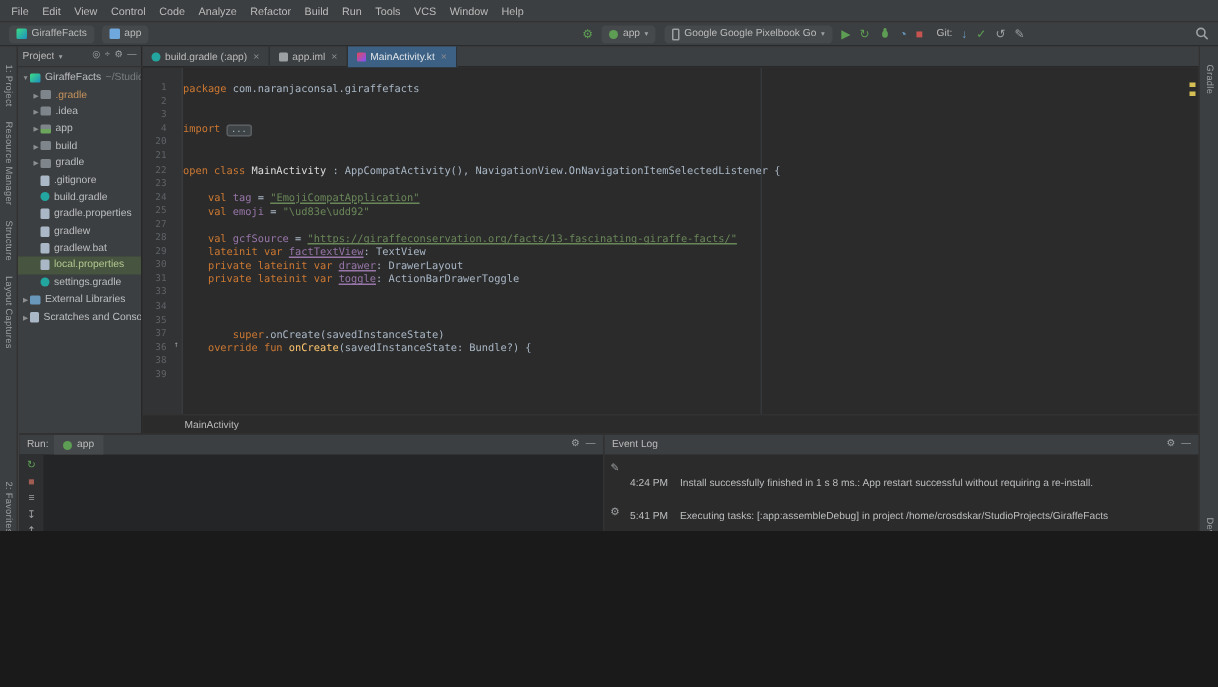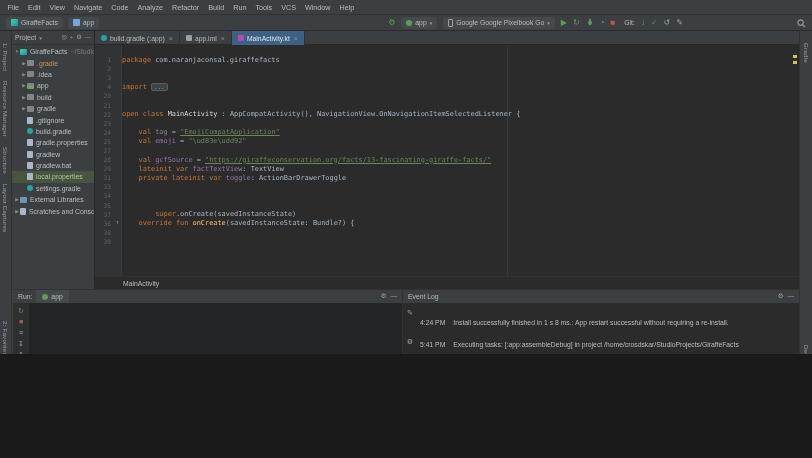--- a/index.html
+++ b/index.html
@@ -59,31 +59,31 @@
 .tab-x{color:#8a8d8f;font-size:7px;margin-left:1px}
 .fico{width:6px;height:6px;border-radius:1px;flex:none}
 .fico-gradle{background:#23a6a0;border-radius:50%}
 .fico-iml{background:#9da0a3}
 .fico-kt{background:linear-gradient(135deg,#e44857,#7f52ff)}
 
 
 .editor{position:absolute;left:95px;top:45px;width:704px;height:231px;background:#2b2b2b;overflow:hidden}
 .gutter-bg{position:absolute;left:0;top:0;bottom:0;width:27px;background:#313335;border-right:1px solid #393c3e}
 .code-wrap{position:absolute;left:0;top:10px;right:0}
-.code-line{display:flex;align-items:center;height:9.1px;font-family:"DejaVu Sans Mono",monospace;font-size:6.9px}
+.code-line{display:flex;height:9.1px;font-family:"DejaVu Sans Mono",monospace;font-size:6.9px}
 .ln{width:18px;text-align:right;color:#606366;font-size:6.2px;padding-right:2px;flex:none;font-family:"DejaVu Sans Mono",monospace}
 .gico{width:9px;text-align:center;font-size:5.5px;color:#9da0a3;flex:none;line-height:1}
 .cbody{white-space:pre}
 .seg-k{color:#cc7832}
 .seg-p{color:#a9b7c6}
 .seg-w{color:#dcdcdc}
 .seg-s,.seg-su{color:#6a8759}
 .seg-su{text-decoration:underline}
 .seg-f{color:#9876aa}
-.seg-fu{color:#9876aa;}
+.seg-fu{color:#9876aa;text-decoration:underline}
 .seg-y{color:#ffc66d}
 .seg-num{color:#6897bb}
 .seg-fold{background:#3e4446;border:1px solid #5b5e60;border-radius:2px;padding:0 2px;color:#a9b7c6;font-size:5.8px}
 .guide{position:absolute;left:412px;top:0;bottom:0;width:1px;background:#36393b}
 .stripe-mark{position:absolute;right:2px;width:4px;height:3px;background:#d6bf55}
 .breadcrumb{position:absolute;left:95px;top:276px;width:704px;height:13px;background:#2b2b2b;border-top:1px solid #323232;display:flex;align-items:center;padding-left:28px;font-size:6.8px;color:#bbb}
 
 
 .run-panel{position:absolute;left:13px;top:289px;width:390px;height:121px;background:#242526;border-top:1px solid #323232;border-right:1px solid #323232}
 .panel-header{height:13px;background:#3c3f41;display:flex;align-items:center;gap:4px;padding:0 5px;font-size:6.8px;color:#bbb}
@@ -142,21 +142,21 @@
 </style>
 </head>
 <body>
 
 <div class="screen">
 
   <div class="menubar">
       <span class="menu-item">File</span>
       <span class="menu-item">Edit</span>
       <span class="menu-item">View</span>
-      <span class="menu-item">Navigate</span>
+      <span class="menu-item">Control</span>
       <span class="menu-item">Code</span>
       <span class="menu-item">Analyze</span>
       <span class="menu-item">Refactor</span>
       <span class="menu-item">Build</span>
       <span class="menu-item">Run</span>
       <span class="menu-item">Tools</span>
       <span class="menu-item">VCS</span>
       <span class="menu-item">Window</span>
       <span class="menu-item">Help</span>
     </div>
@@ -395,20 +395,25 @@
           <span class="ln">28</span>
           <span class="gico"></span>
           <span class="cbody"><span class="seg-p">    </span><span class="seg-k">val</span><span class="seg-p"> </span><span class="seg-f">gcfSource</span><span class="seg-p"> = </span><span class="seg-su">"https://giraffeconservation.org/facts/13-fascinating-giraffe-facts/"</span></span>
         </div>
         <div class="code-line">
           <span class="ln">29</span>
           <span class="gico"></span>
           <span class="cbody"><span class="seg-p">    </span><span class="seg-k">lateinit var</span><span class="seg-p"> </span><span class="seg-fu">factTextView</span><span class="seg-p">: TextView</span></span>
         </div>
         <div class="code-line">
+          <span class="ln">30</span>
+          <span class="gico"></span>
+          <span class="cbody"><span class="seg-p">    </span><span class="seg-k">private lateinit var</span><span class="seg-p"> </span><span class="seg-fu">drawer</span><span class="seg-p">: DrawerLayout</span></span>
+        </div>
+        <div class="code-line">
           <span class="ln">31</span>
           <span class="gico"></span>
           <span class="cbody"><span class="seg-p">    </span><span class="seg-k">private lateinit var</span><span class="seg-p"> </span><span class="seg-fu">toggle</span><span class="seg-p">: ActionBarDrawerToggle</span></span>
         </div>
         <div class="code-line">
           <span class="ln">33</span>
           <span class="gico"></span>
           <span class="cbody"></span>
         </div>
         <div class="code-line">

